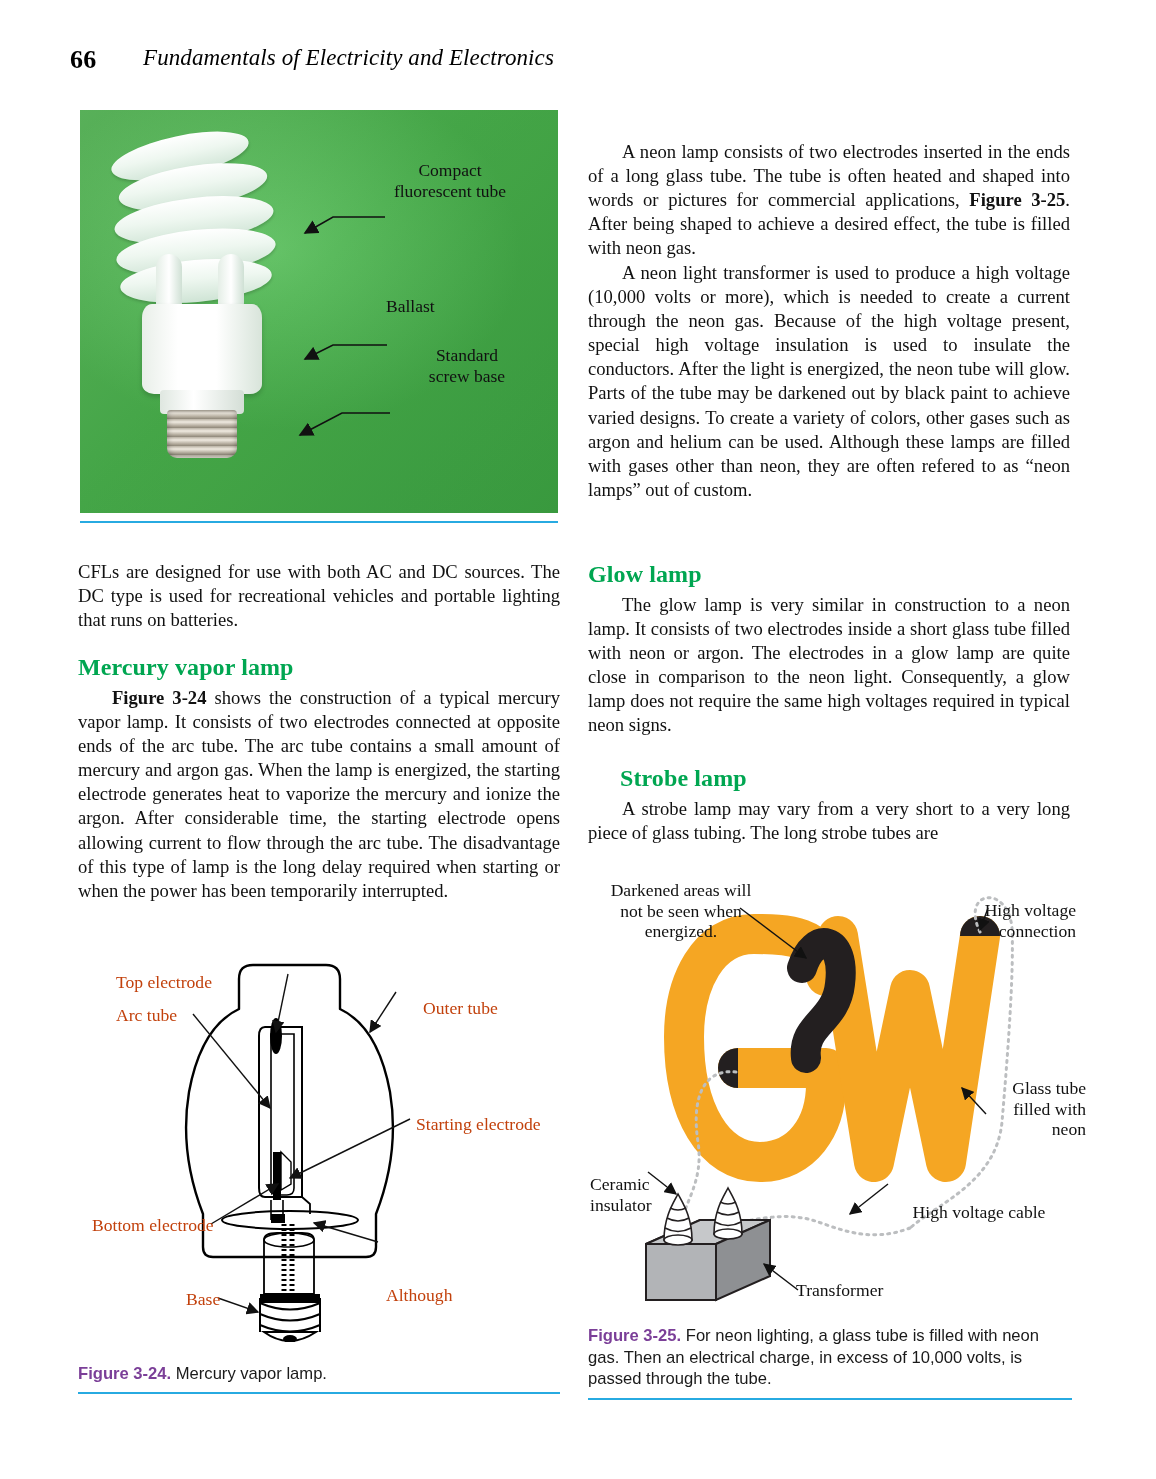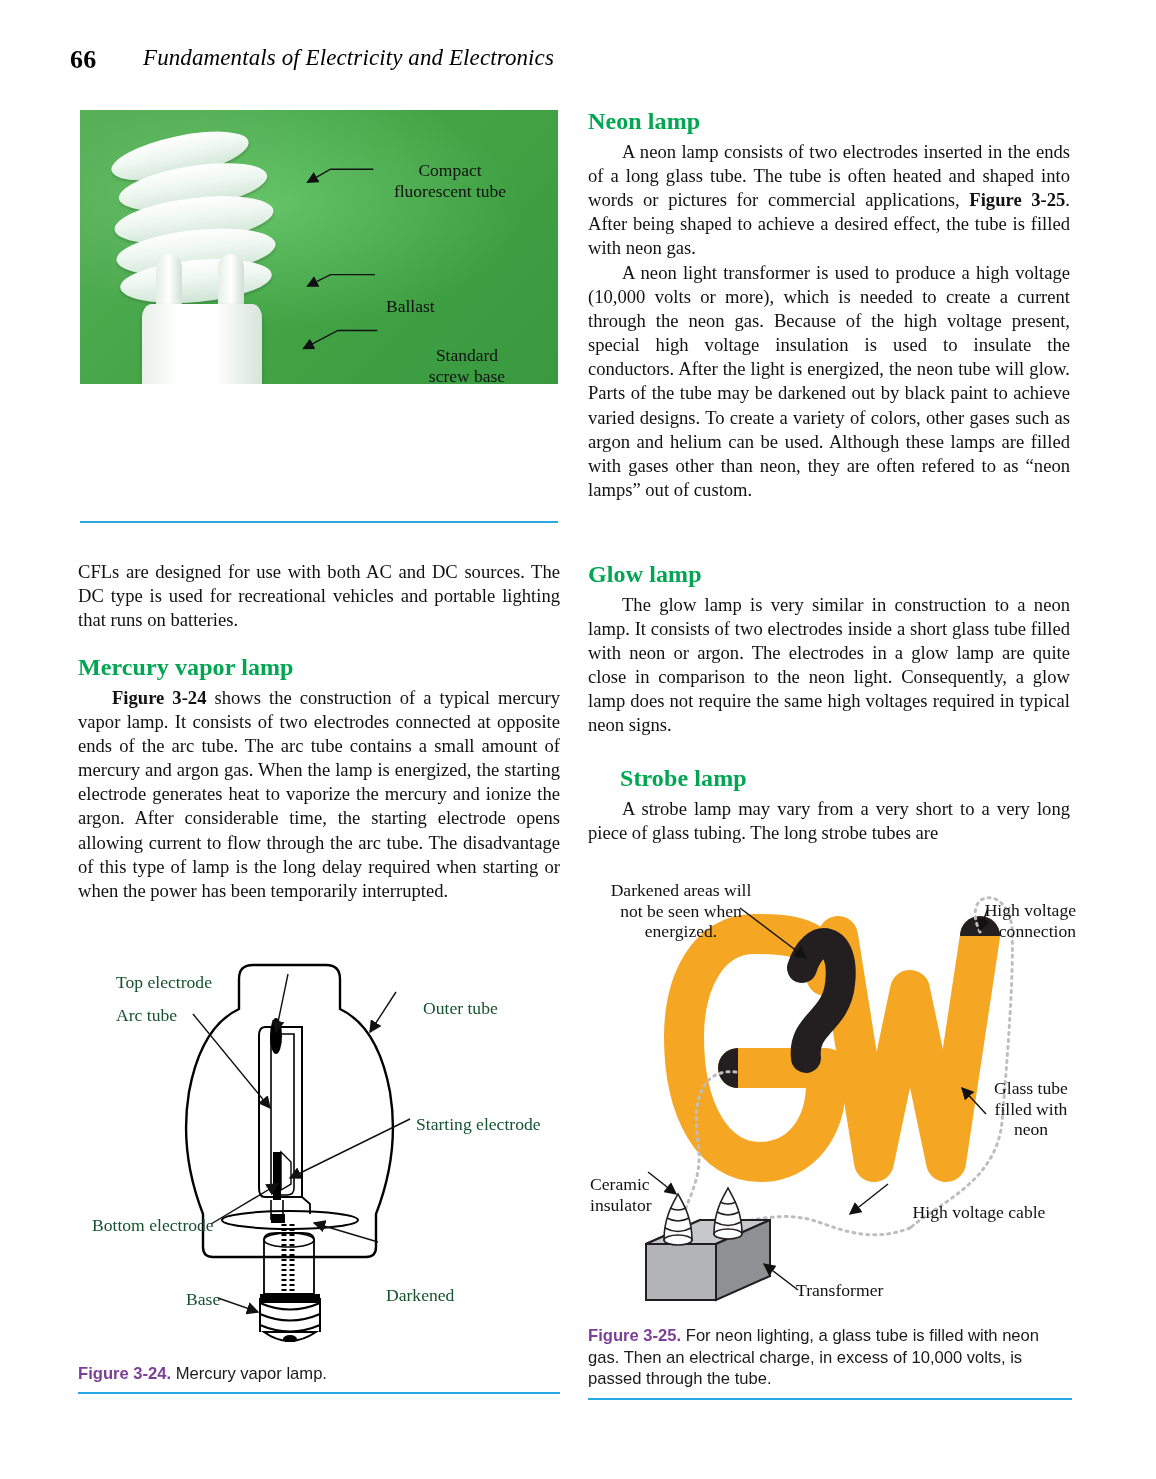--- a/index.html
+++ b/index.html
@@ -86,21 +86,21 @@
     margin: 0;
     height: 0;
   }
 
   
   .photo {
     position: absolute;
     left: 80px;
     top: 110px;
     width: 478px;
-    height: 274px;
+    height: 403px;
     background: linear-gradient(135deg,#62c463 0%, #4cb84f 45%, #3faa45 100%);
     overflow: hidden;
   }
   .photo-vignette {
     position: absolute;
     inset: 0;
     background: radial-gradient(ellipse 70% 60% at 40% 35%, rgba(255,255,255,0.12), rgba(0,0,0,0.10) 75%);
   }
   
   .cfl { position:absolute; left: 24px; top: 8px; width: 230px; height: 320px; }
@@ -177,21 +177,21 @@
     width: 482px;
     height: 390px;
   }
   .fig24-caption { position:absolute; left: 78px; top: 1363px; width: 482px; }
   .fig24-rule { position:absolute; left: 78px; top: 1392px; width: 482px; }
   .dlabel {
     position: absolute;
     font-family: "Liberation Serif", serif;
     font-size: 17.6px;
     line-height: 20px;
-    color: #14532d;
+    color: #c2410c;
     white-space: nowrap;
   }
 
   
   .rc-h1 { position:absolute; left: 588px; top: 108px; width: 482px; }
   .rc-p1 { position:absolute; left: 588px; top: 140px; width: 482px; }
   .rc-p2 { position:absolute; left: 588px; top: 261px; width: 482px; }
   .rc-h2 { position:absolute; left: 588px; top: 561px; width: 482px; }
   .rc-p3 { position:absolute; left: 588px; top: 593px; width: 482px; }
   .rc-h3 { position:absolute; left: 620px; top: 765px; width: 482px; }
@@ -323,32 +323,29 @@
       <path d="M133,272 L200,232" stroke="#111" stroke-width="1.4" fill="none" marker-end="url(#a2)"></path>
       <path d="M300,290 L236,271" stroke="#111" stroke-width="1.4" fill="none" marker-end="url(#a2)"></path>
       <path d="M140,346 L180,360" stroke="#111" stroke-width="1.4" fill="none" marker-end="url(#a2)"></path>
     </svg>
 
     <div class="dlabel" style="left:38px; top:20px;">Top electrode</div>
     <div class="dlabel" style="left:38px; top:53px;">Arc tube</div>
     <div class="dlabel" style="left:345px; top:46px;">Outer tube</div>
     <div class="dlabel" style="left:338px; top:162px;">Starting electrode</div>
     <div class="dlabel" style="left:14px; top:263px;">Bottom electrode</div>
-    <div class="dlabel" style="left:308px; top:333px;">Darkened</div>
+    <div class="dlabel" style="left:308px; top:333px;">Although</div>
     <div class="dlabel" style="left:108px; top:337px;">Base</div>
   </div>
 
   <div class="fig24-caption caption">
     <span class="fignum">Figure 3-24.</span><span> Mercury vapor lamp.</span>
   </div>
   <hr class="fig24-rule rule-cyan">
 
-  <div class="rc-h1">
-    <h2 class="section">Neon lamp</h2>
-  </div>
 
   <div class="rc-p1">
     <p class="body indent"><span>A neon lamp consists of two electrodes inserted in the ends of a long glass tube. The tube is often heated and shaped into words or pictures for commercial applications, </span><b class="run-in">Figure 3-25</b><span>. After being shaped to achieve a desired effect, the tube is filled with neon gas.</span></p>
   </div>
 
   <div class="rc-p2">
     <p class="body indent">A neon light transformer is used to produce a high voltage (10,000 volts or more), which is needed to create a current through the neon gas. Because of the high voltage present, special high voltage insulation is used to insulate the conductors. After the light is energized, the neon tube will glow. Parts of the tube may be darkened out by black paint to achieve varied designs. To create a variety of colors, other gases such as argon and helium can be used. Although these lamps are filled with gases other than neon, they are often refered to as “neon lamps” out of custom.</p>
   </div>
 
   <div class="rc-h2">
@@ -416,21 +413,21 @@
       <path d="M60,300 L88,322" stroke="#111" stroke-width="1.4" fill="none" marker-end="url(#a3)"></path>
       <path d="M300,312 L262,342" stroke="#111" stroke-width="1.4" fill="none" marker-end="url(#a3)"></path>
       <path d="M210,418 L176,392" stroke="#111" stroke-width="1.4" fill="none" marker-end="url(#a3)"></path>
     </svg>
 
     <div class="nlabel" style="left:8px;   top:8px;   width:170px; text-align:center;">Darkened areas will
 not be seen when
 energized.</div>
     <div class="nlabel" style="left:388px; top:28px;  width:100px; text-align:right;">High voltage
 connection</div>
-    <div class="nlabel" style="left:388px; top:206px; width:110px; text-align:center;">Glass tube
+    <div class="nlabel" style="left:388px; top:206px; width:110px; text-align:right;">Glass tube
 filled with neon</div>
     <div class="nlabel" style="left:2px;   top:302px; width:90px;  text-align:left;">Ceramic
 insulator</div>
     <div class="nlabel" style="left:306px; top:330px; width:170px; text-align:center;">High voltage cable</div>
     <div class="nlabel" style="left:208px; top:408px; width:130px; text-align:left;">Transformer</div>
   </div>
 
   <div class="fig25-caption caption">
     <span class="fignum">Figure 3-25.</span><span> For neon lighting, a glass tube is filled with neon gas. Then an electrical charge, in excess of 10,000 volts, is passed through the tube.</span>
   </div>

